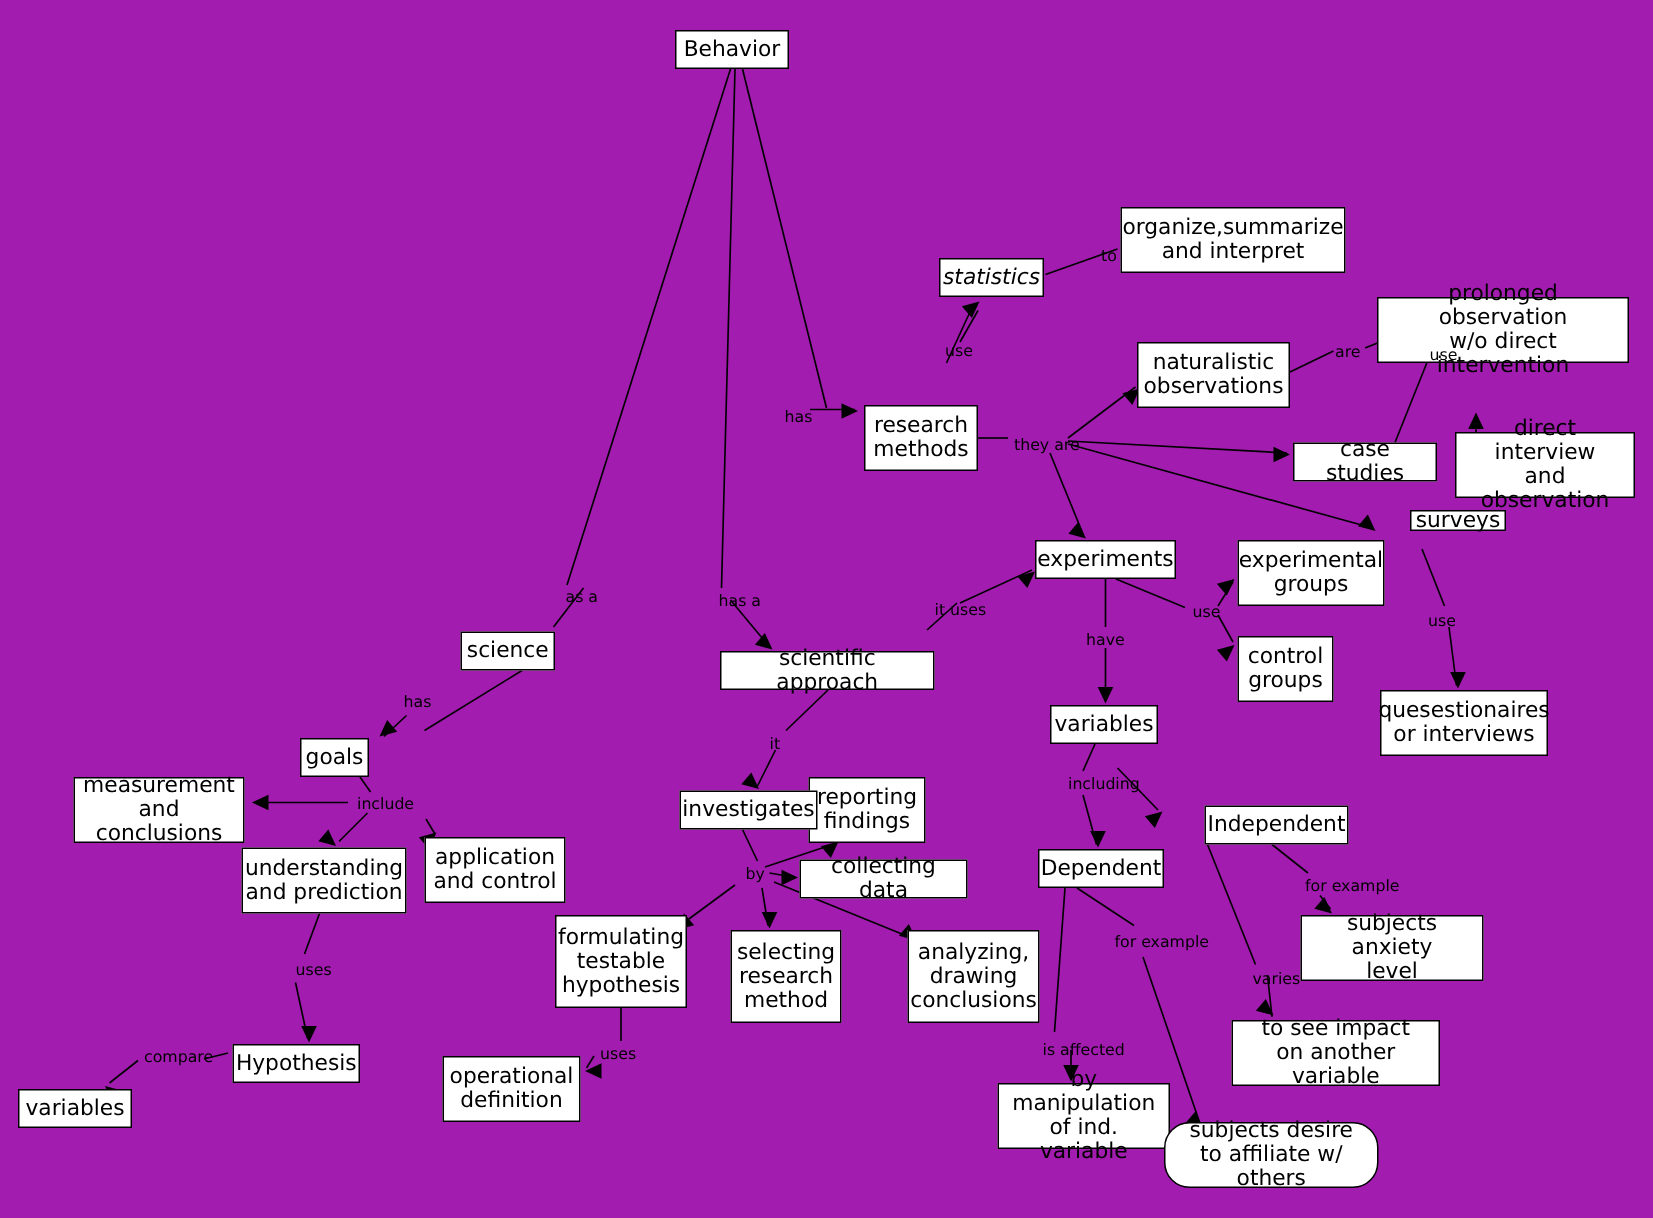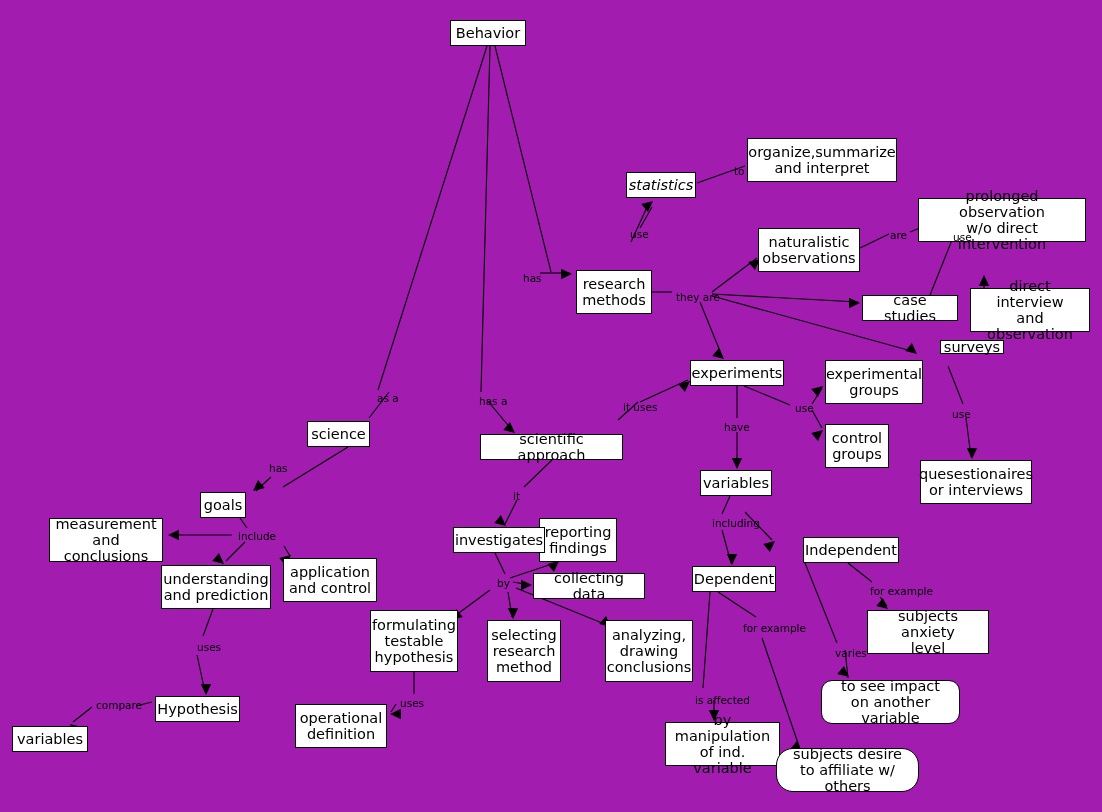--- a/index.html
+++ b/index.html
@@ -189,21 +189,21 @@
 hypothesis</div>
     <div class="node" style="left: 867px; top: 610px; width: 122px; height: 44px;">subjects anxiety
 level</div>
     <div class="node" style="left: 487px; top: 620px; width: 74px; height: 62px;">selecting
 research
 method</div>
     <div class="node" style="left: 605px; top: 620px; width: 88px; height: 62px;">analyzing,
 drawing
 conclusions</div>
     <div class="node" style="left: 155px; top: 696px; width: 85px; height: 26px;">Hypothesis</div>
-    <div class="node" style="left: 821px; top: 680px; width: 139px; height: 44px; border-radius: 11px;">to see impact
+    <div class="node" style="left: 821px; top: 680px; width: 139px; height: 44px;">to see impact
 on another variable</div>
     <div class="node" style="left: 295px; top: 704px; width: 92px; height: 44px;">operational
 definition</div>
     <div class="node" style="left: 665px; top: 722px; width: 115px; height: 44px;">by manipulation
 of ind. variable</div>
     <div class="node" style="left: 12px; top: 726px; width: 76px; height: 26px;">variables</div>
     <div class="node" style="left: 776px; top: 748px; width: 143px; height: 44px; border-radius: 17px;">subjects desire
 to affiliate w/ others</div>
     <span class="edge-label" style="left: 377px; top: 393px;">as a</span>
     <span class="edge-label" style="left: 479px; top: 396px;">has a</span>

